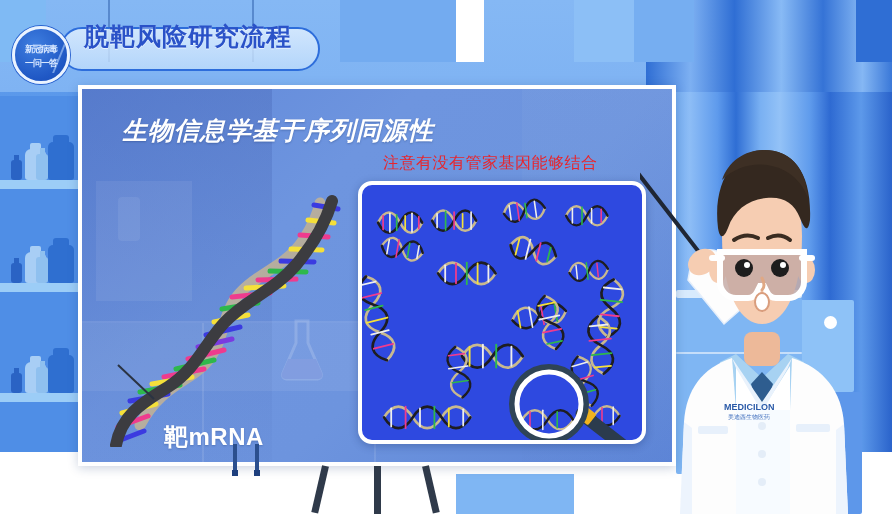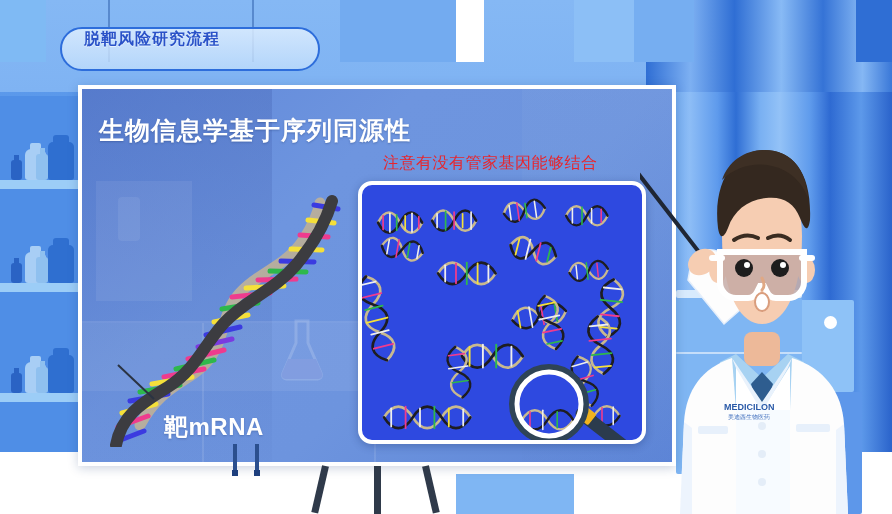--- a/index.html
+++ b/index.html
@@ -130,22 +130,22 @@
     width: 260px;
     height: 44px;
     border: 2px solid #2d6ddb;
     border-radius: 22px;
     background: linear-gradient(180deg, rgba(222,238,255,.85), rgba(196,224,253,.75));
     box-sizing: border-box;
   }
   .title-text {
     position: absolute;
     left: 84px;
-    top: 29px;
-    font-size: 16px;
+    top: 20px;
+    font-size: 25px;
     font-weight: bold;
     color: #2a52c8;
     letter-spacing: 1px;
     white-space: nowrap;
     text-shadow: 0 1px 0 rgba(255,255,255,.6);
   }
   .logo-badge {
     position: absolute;
     left: 12px;
     top: 26px;
@@ -219,43 +219,44 @@
     position: absolute;
     opacity: .16;
   }
   .board-line {
     position: absolute;
     background: rgba(255,255,255,.10);
   }
 
   .board-heading {
     position: absolute;
-    left: 17px;
+    left: 40px;
     top: 25px;
     font-size: 25px;
     font-weight: bold;
     color: #ffffff;
     letter-spacing: 1px;
     white-space: nowrap;
     text-shadow: 0 1px 2px rgba(30,55,110,.35);
+    font-style: italic;
   }
   .board-note {
     position: absolute;
     left: 301px;
     top: 64px;
     font-size: 16px;
     font-weight: normal;
     color: #e8252c;
     letter-spacing: .5px;
     white-space: nowrap;
   }
   .mrna-label {
     position: absolute;
     left: 82px;
-    top: 322px;
+    top: 332px;
     font-size: 24px;
     font-weight: bold;
     color: #ffffff;
     letter-spacing: .5px;
     white-space: nowrap;
     text-shadow: 0 1px 2px rgba(30,55,110,.3);
     text-align: center;
   }
 
   
@@ -707,14 +708,19 @@
     <circle cx="107" cy="155" r="3" fill="#ffffff"></circle>
     <circle cx="143" cy="155" r="3" fill="#ffffff"></circle>
 
     <path d="M122 168 q 4 8 0 12" stroke="#e0a884" stroke-width="3" fill="none" stroke-linecap="round"></path>
 
     <ellipse cx="122" cy="192" rx="7" ry="9" fill="#ffffff" stroke="#d99d7d" stroke-width="2"></ellipse>
   </svg>
 
   <div class="title-pill"></div>
   <div class="title-text">脱靶风险研究流程</div>
+  <div class="logo-badge">
+    <div class="logo-slash"></div>
+    <div class="logo-mark logo-line1">新冠病毒</div>
+    <div class="logo-mark logo-line2">一问一答</div>
+  </div>
 
 </div>
 
 </body></html>

